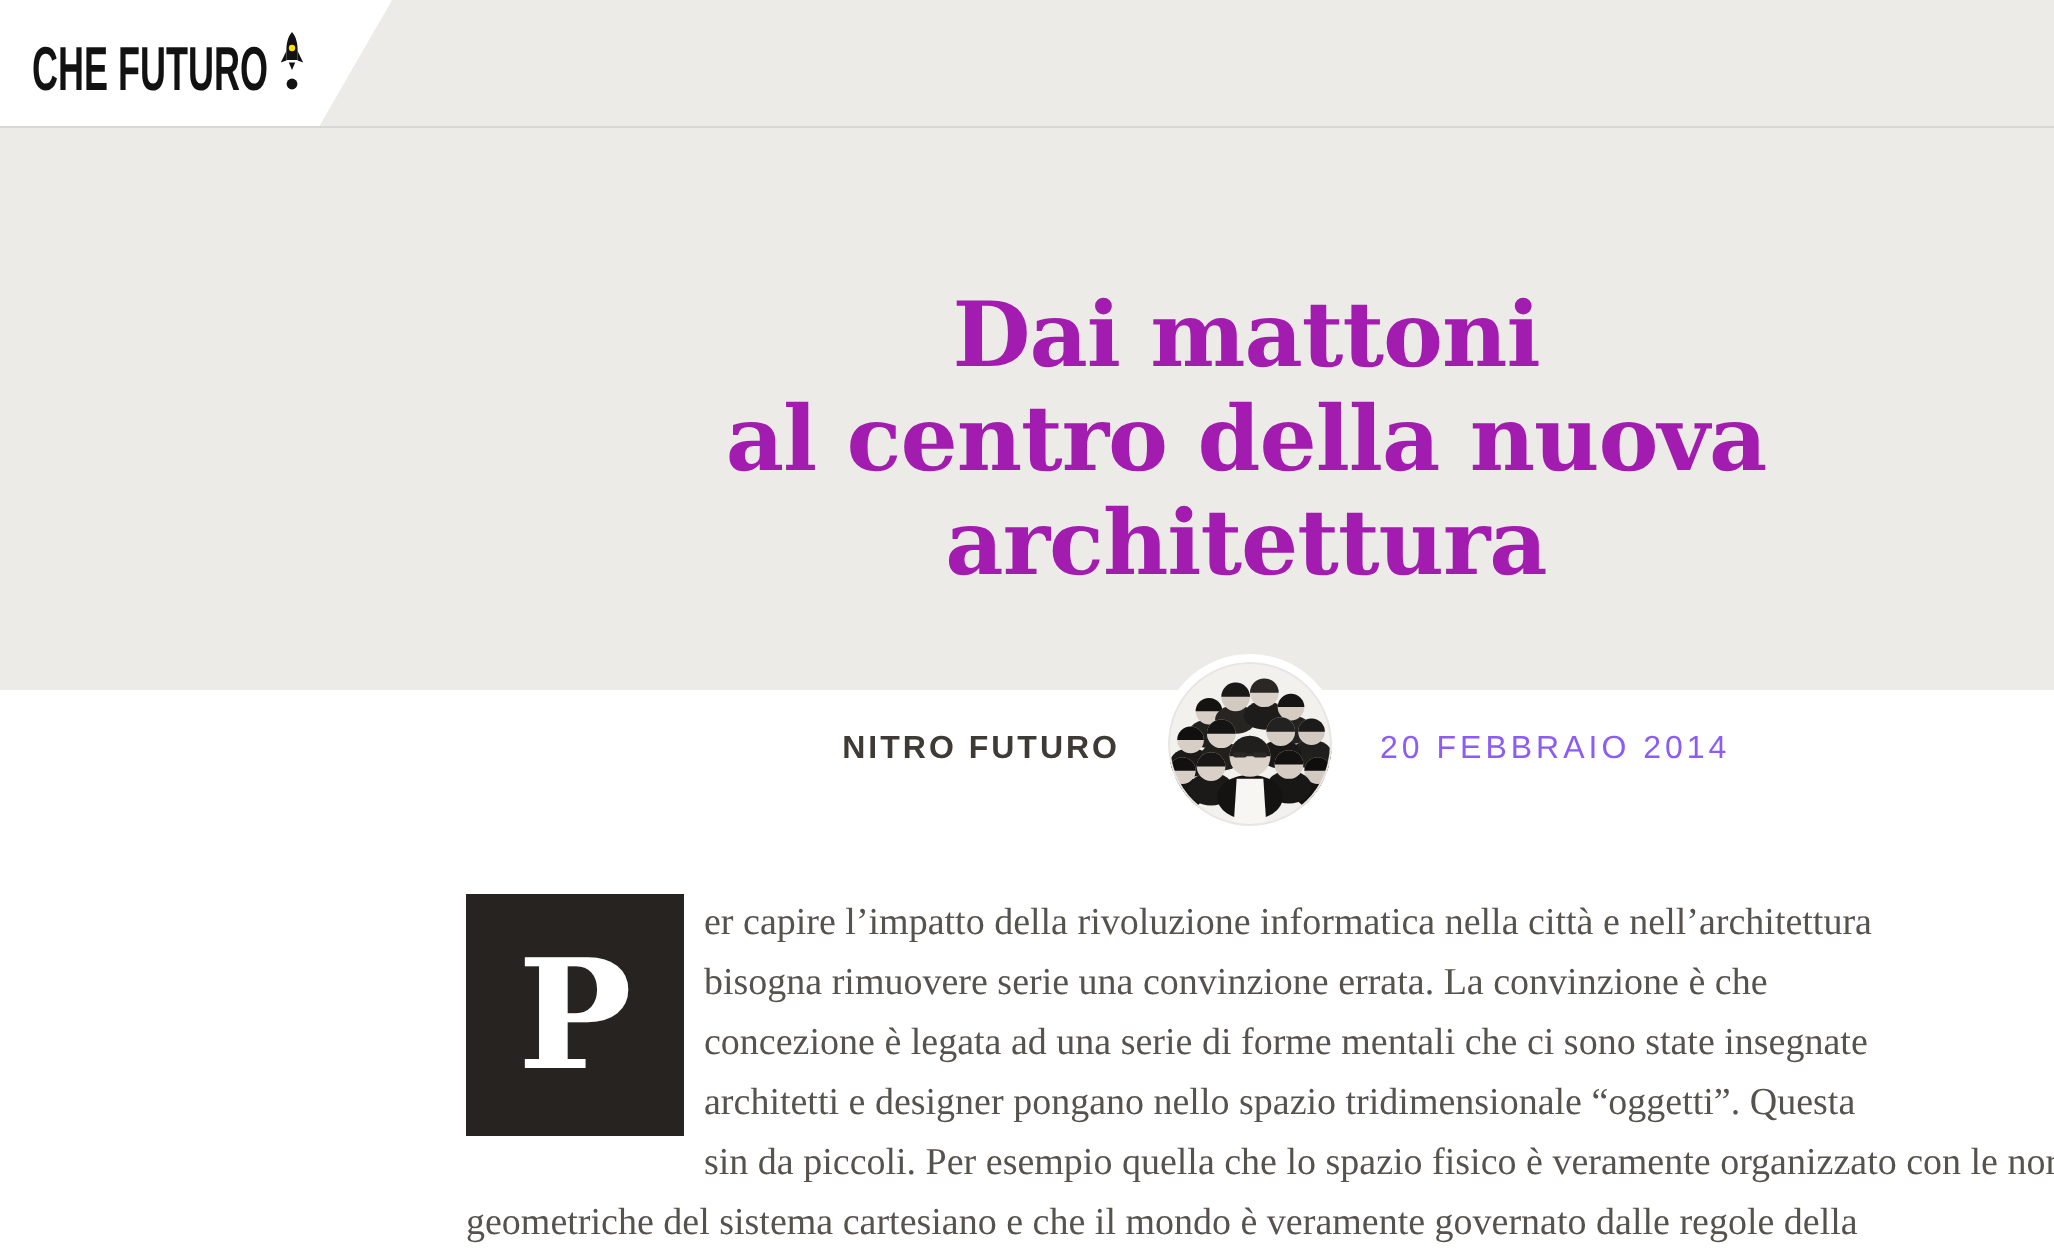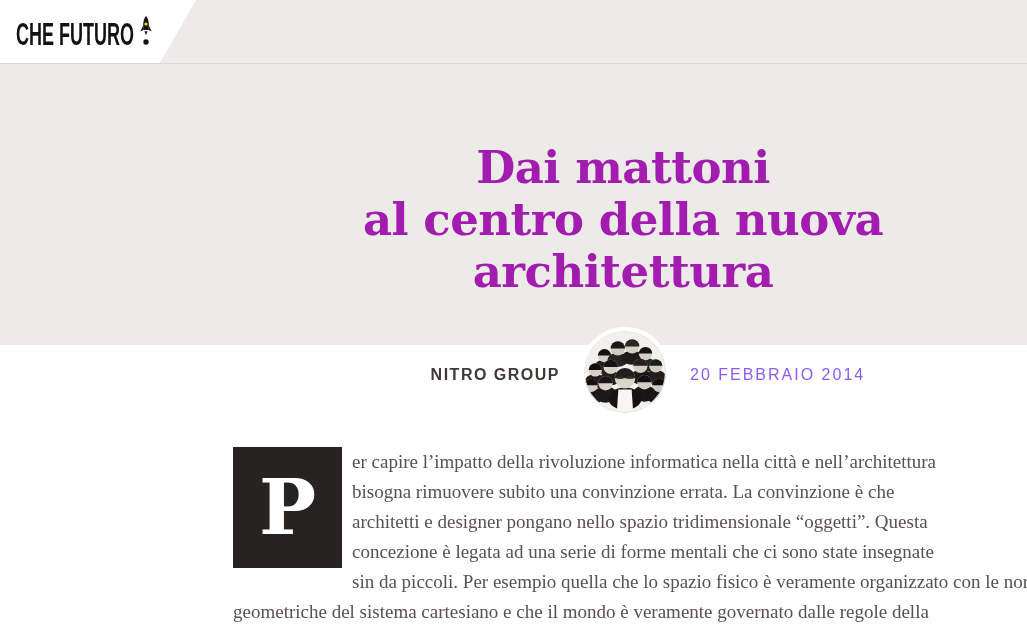--- a/index.html
+++ b/index.html
@@ -110,21 +110,21 @@
   </div>
 
   <div class="hero">
     <div class="title">
       <div>Dai mattoni</div>
       <div>al centro della nuova</div>
       <div>architettura</div>
     </div>
   </div>
 
-  <div class="author">NITRO GROUP</div>
+  <div class="author">NITRO FUTURO</div>
 
   <div class="avatar">
     <svg width="82" height="82" viewBox="0 0 80 80">
       <defs>
           <clipPath id="avclip">
             <circle cx="40" cy="40" r="40"></circle>
           </clipPath>
         </defs>
       <g clip-path="url(#avclip)">
         <rect width="80" height="80" fill="#f3f1ee"></rect>
@@ -186,20 +186,20 @@
       </g>
       <circle cx="40" cy="40" r="39.5" fill="none" stroke="#e8e6e2" stroke-width="1"></circle>
     </svg>
   </div>
 
   <div class="date">20 FEBBRAIO 2014</div>
 
   <div class="article">
     <div class="dropcap">P</div>
     <div class="bodyline">er capire l’impatto della rivoluzione informatica nella città e nell’architettura</div>
-    <div class="bodyline">bisogna rimuovere subito una convinzione errata. La convinzione è che</div>
+    <div class="bodyline">bisogna rimuovere serie una convinzione errata. La convinzione è che</div>
+    <div class="bodyline">concezione è legata ad una serie di forme mentali che ci sono state insegnate</div>
     <div class="bodyline">architetti e designer pongano nello spazio tridimensionale “oggetti”. Questa</div>
-    <div class="bodyline">concezione è legata ad una serie di forme mentali che ci sono state insegnate</div>
     <div class="bodyline">sin da piccoli. Per esempio quella che lo spazio fisico è veramente organizzato con le norme</div>
     <div class="bodyline">geometriche del sistema cartesiano e che il mondo è veramente governato dalle regole della</div>
   </div>
 
 </div>
 
 </body></html>

